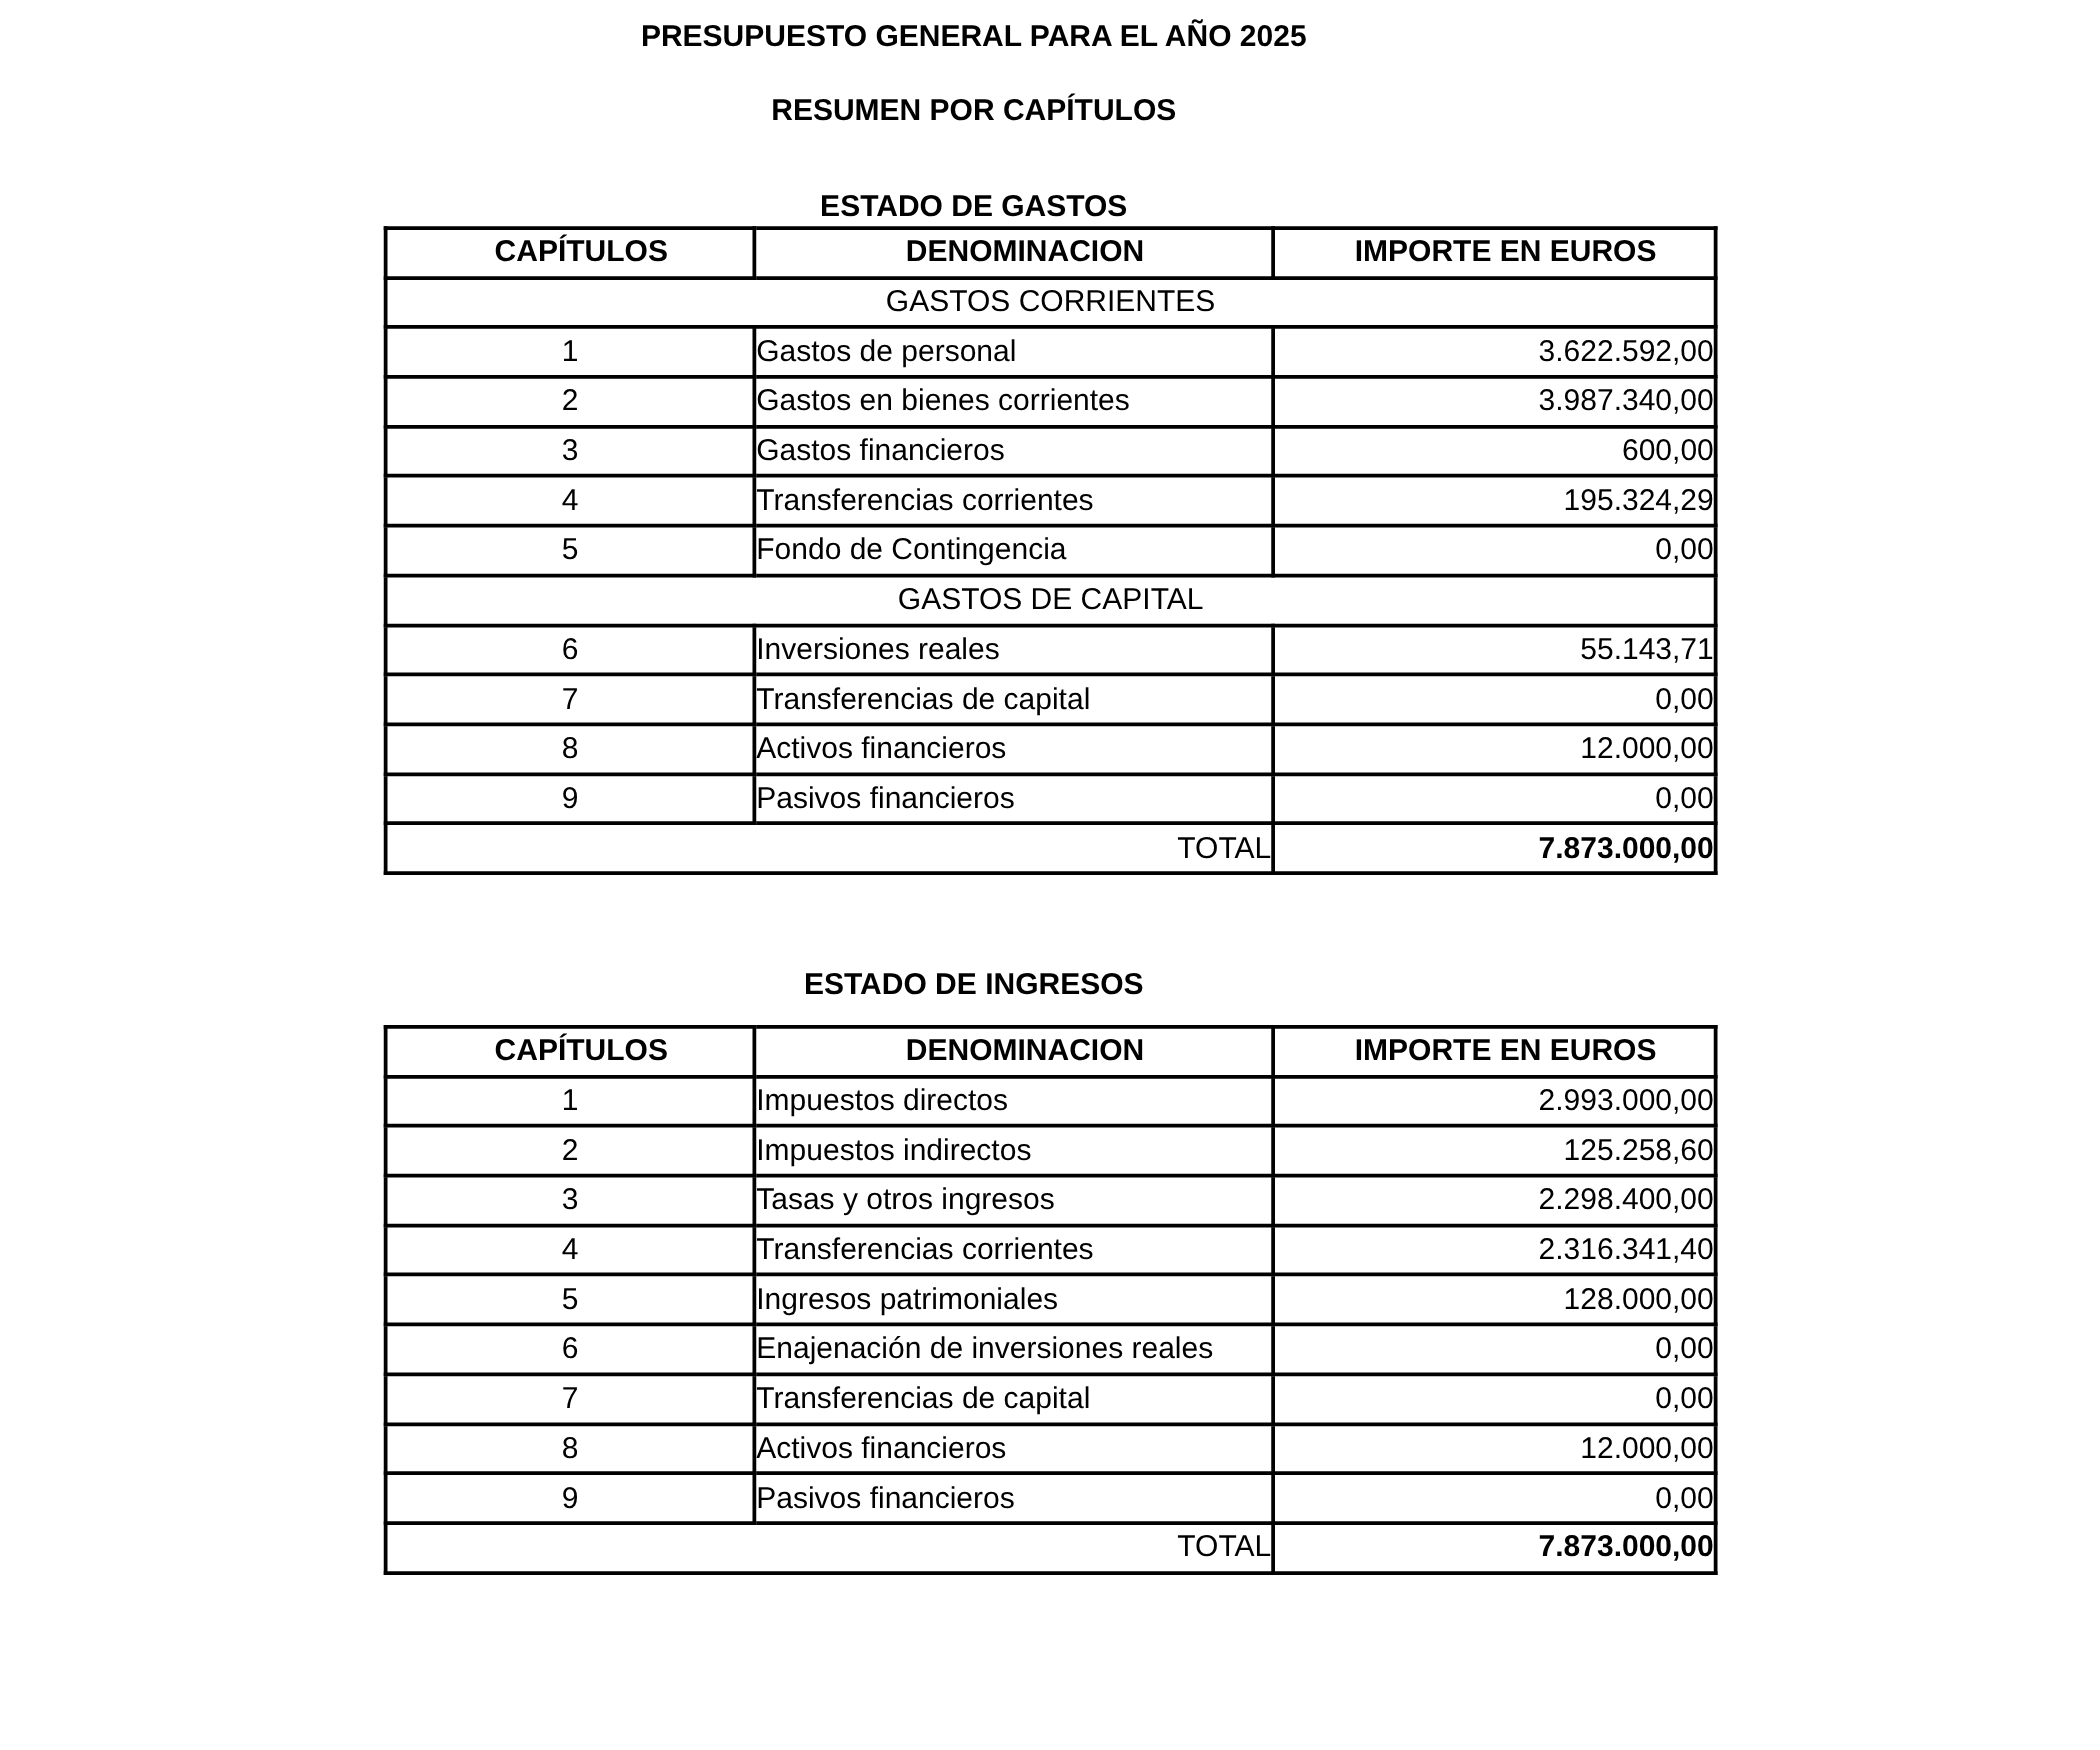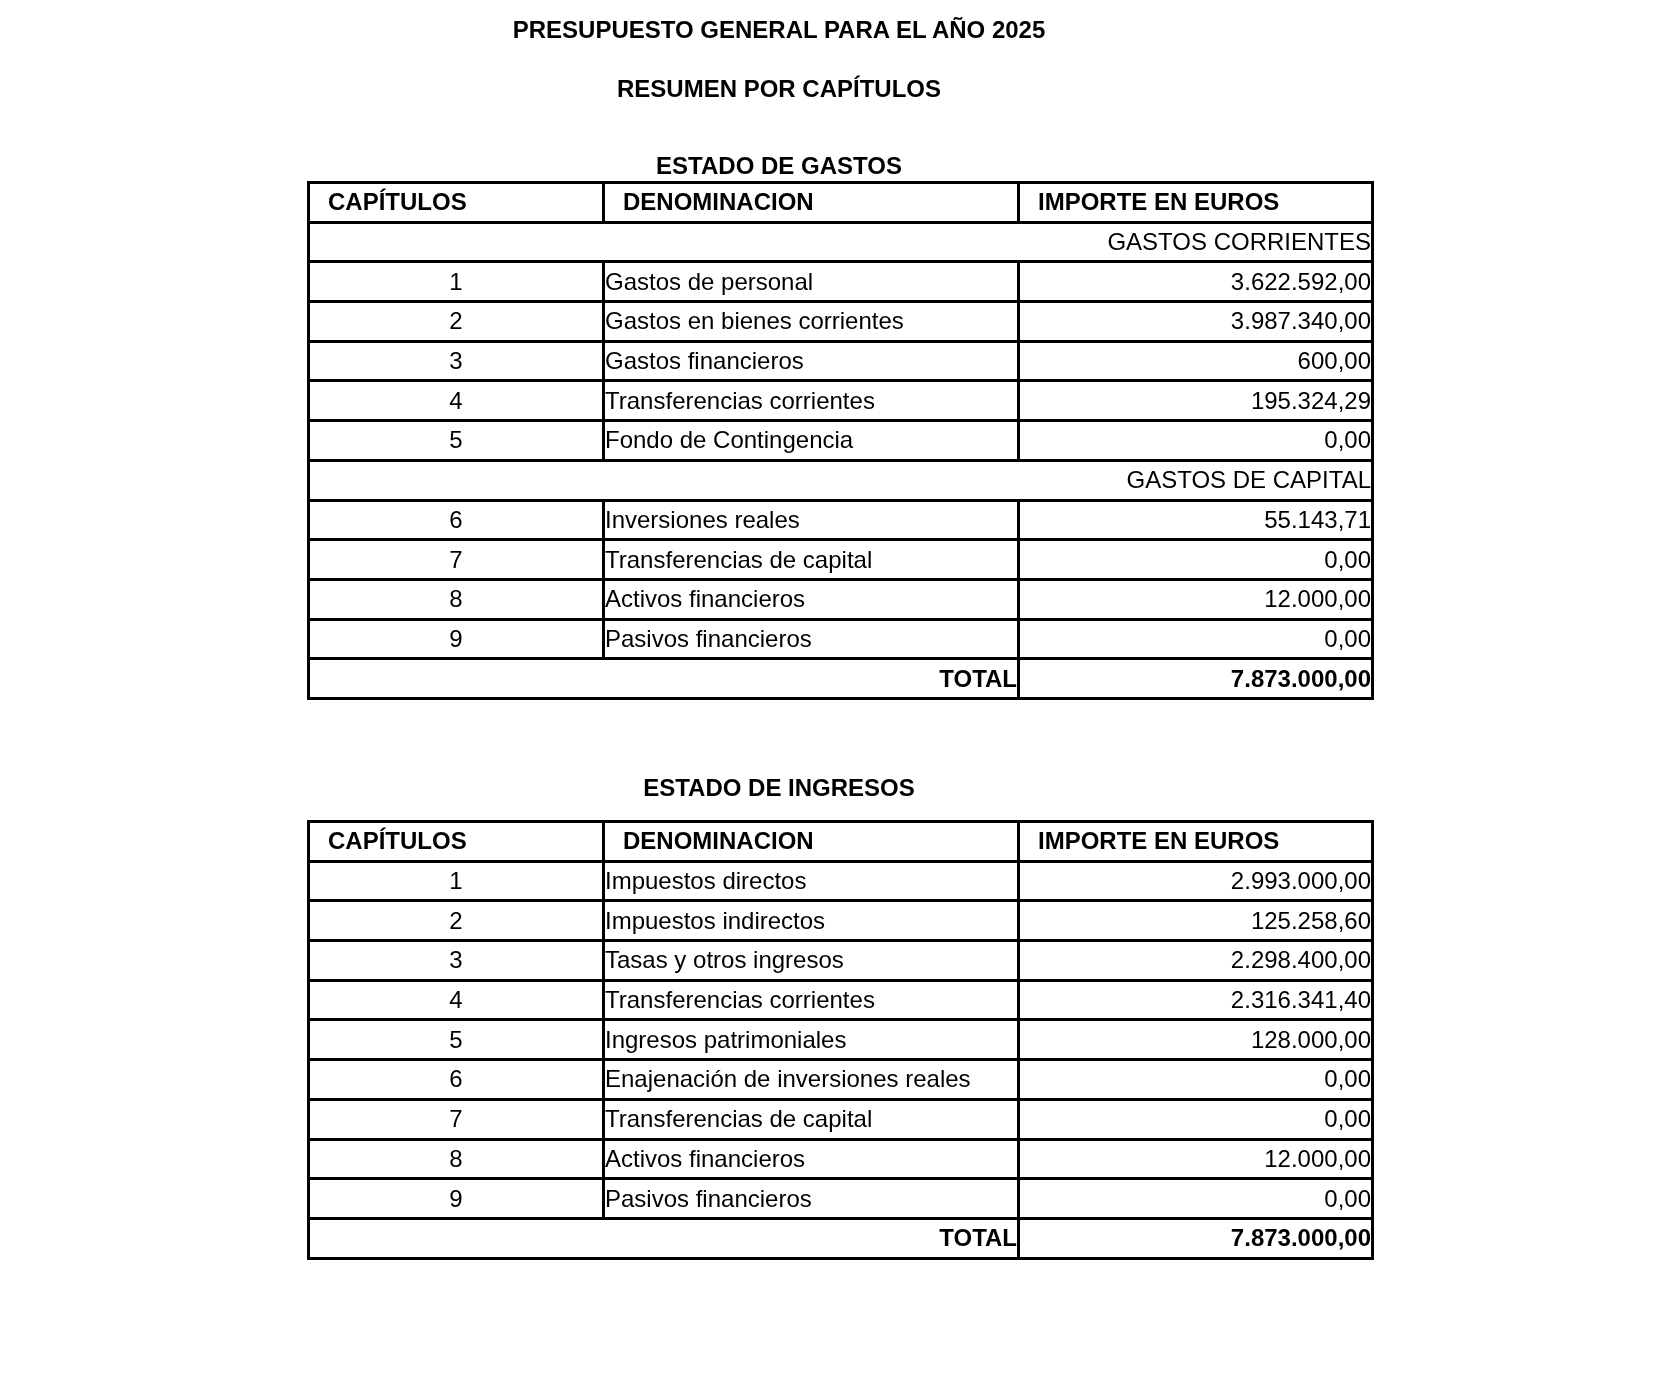--- a/index.html
+++ b/index.html
@@ -23,26 +23,26 @@
   }
   #tbl-gastos { top: 181px; }
   #tbl-ingresos { top: 820px; }
   table.budget col.c1 { width: 295px; }
   table.budget col.c2 { width: 415px; }
   table.budget col.c3 { width: 354px; }
   table.budget td, table.budget th {
     border: 3px solid #000; height: 36.7px; padding: 0;
     line-height: 36px; white-space: nowrap; overflow: hidden;
   }
-  table.budget th { font-weight: bold; text-align: left; padding-left: 18px; }
+  table.budget th { font-weight: bold; text-align: center; padding-left: 18px; }
   td.num { text-align: center; }
   td.den { text-align: left; padding-left: 17px; }
   td.amt { text-align: right; padding-right: 98px; }
-  td.section { text-align: right; padding-left: 17px; margin-left: 36px; }
-  td.total-label { text-align: right; padding-right: 63px; font-weight: bold; }
+  td.section { text-align: center; padding-left: 17px; margin-left: 36px; }
+  td.total-label { text-align: right; padding-right: 63px; font-weight: normal; }
   td.total-amt { text-align: right; padding-right: 101px; font-weight: bold; }
 </style>
 </head>
 <body>
 
 <div class="title" id="t-main">PRESUPUESTO GENERAL PARA EL AÑO 2025</div>
 <div class="title" id="t-sub">RESUMEN POR CAPÍTULOS</div>
 <div class="title" id="t-gastos">ESTADO DE GASTOS</div>
 
 <table class="budget" id="tbl-gastos">

